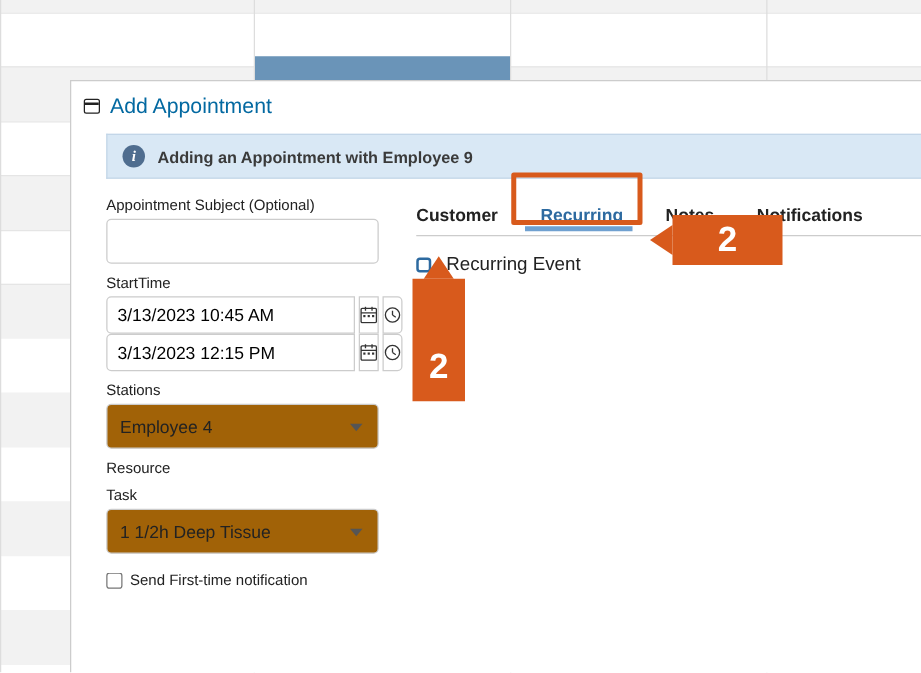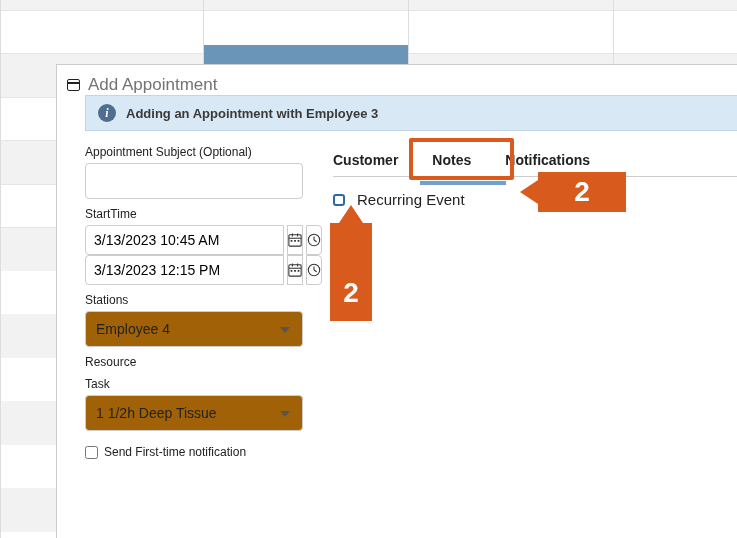--- a/index.html
+++ b/index.html
@@ -46,23 +46,23 @@
     width: 681px;
     height: 474px;
     background: #fff;
     border-top: 1px solid #ccc;
     border-left: 1px solid #ccc;
   }
   .modal-title {
     display: flex;
     align-items: center;
     gap: 8px;
-    padding: 10px 10px 0 10px;
+    padding: 10px 10px 12px 10px;
     font-size: 17px;
-    color: #737373;
+    color: #0369a1;
   }
   .window-icon {
     width: 13px; height: 12px;
     border: 1.5px solid #222;
     border-radius: 2px;
     position: relative;
     flex-shrink: 0;
   }
   .window-icon::before {
     content: "";
@@ -293,21 +293,21 @@
 </div>
 
 <div class="modal">
   <div class="modal-title">
     <span class="window-icon"></span>
     <span>Add Appointment</span>
   </div>
 
   <div class="info-banner">
     <span class="info-circle">i</span>
-    <span>Adding an Appointment with Employee 3</span>
+    <span>Adding an Appointment with Employee 9</span>
   </div>
 
   <div class="form-area">
 
     <div class="form-col">
 
       <div class="form-label">Appointment Subject (Optional)</div>
       <input class="text-input" value="" style="">
 
       <div class="form-label">StartTime</div>
@@ -381,20 +381,21 @@
         <span>Send First-time notification</span>
       </div>
 
       
 
     </div>
 
     <div class="right-col" style="position:relative;">
       <div class="tabs">
         <span class="tab">Customer</span>
+        <span class="tab active">Recurring</span>
         <span class="tab">Notes</span>
         <span class="tab">Notifications</span>
       </div>
 
       <div class="recur-row">
         <span class="recur-check"></span>
         <span>Recurring Event</span>
       </div>
     </div>
   </div>

